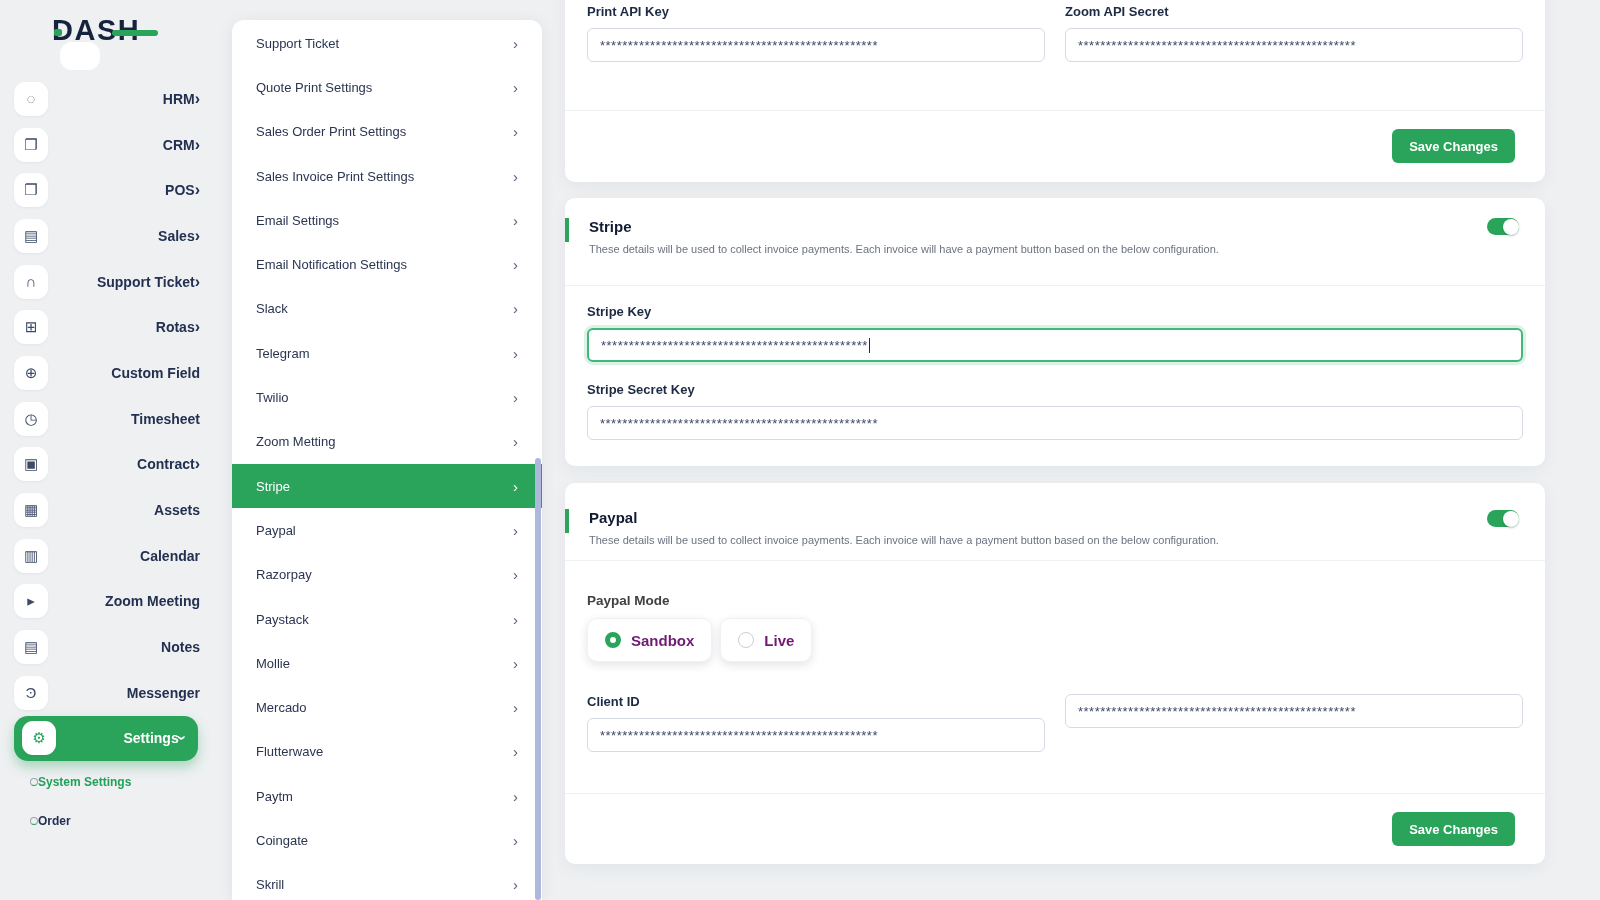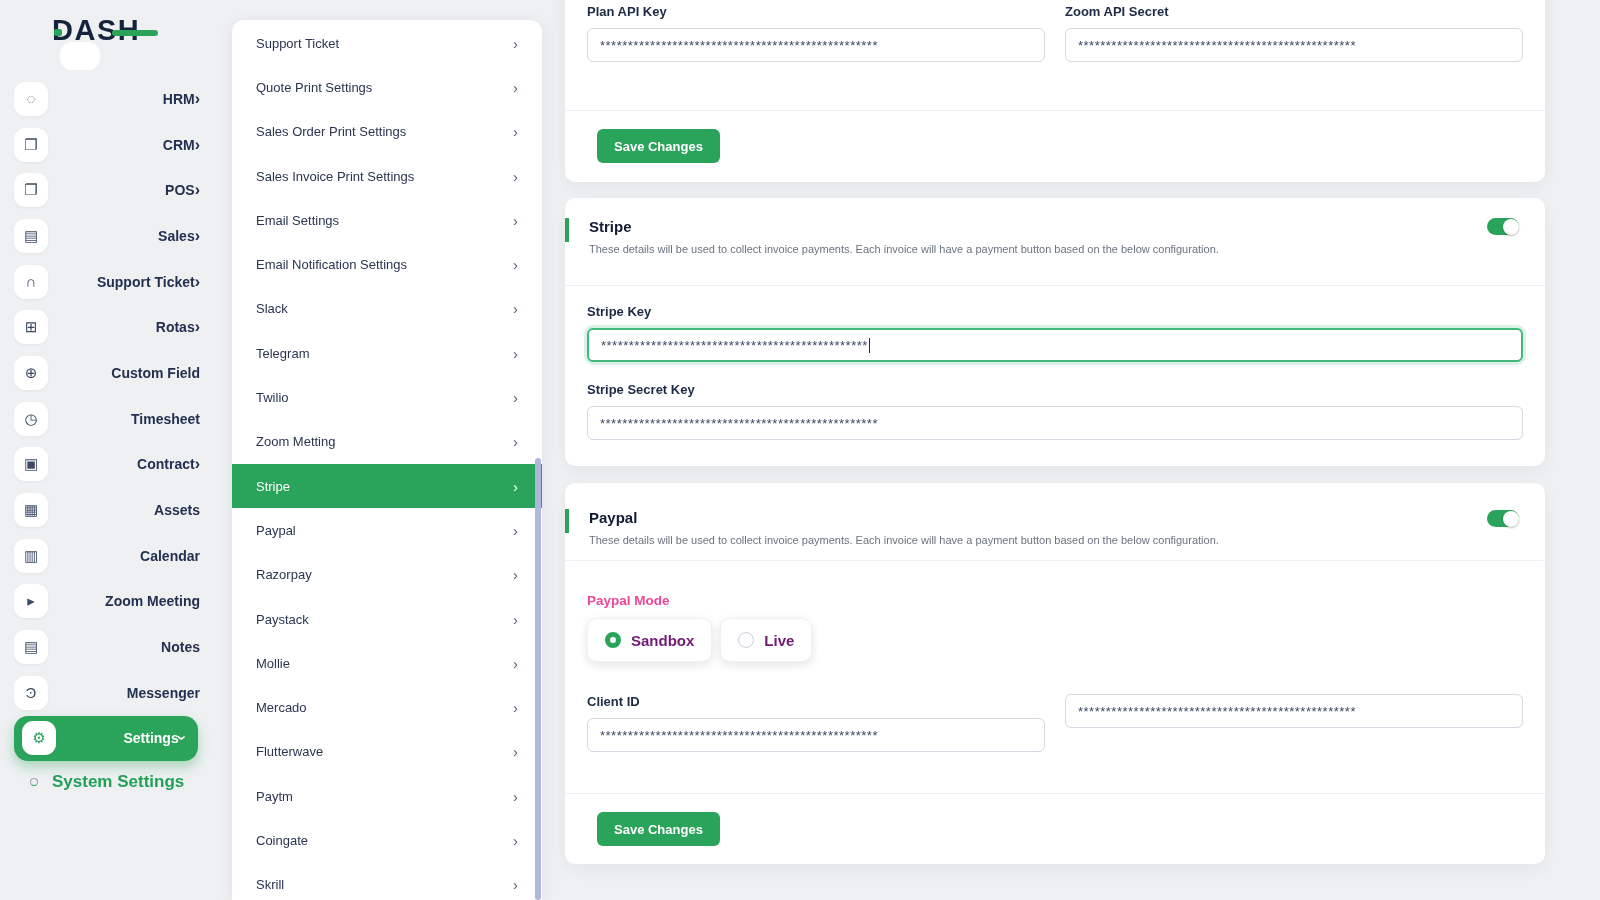--- a/index.html
+++ b/index.html
@@ -30,21 +30,21 @@
 
   .nav-item.pill { background:#2aa45a; border-radius:14px; margin:0 18px 0 14px; height:45px;
                    padding:0 14px 0 8px; box-shadow:0 6px 12px rgba(42,164,90,0.35); }
   .nav-item.pill .icon-box { color:#2aa45a; }
   .nav-item.pill .nav-label, .nav-item.pill .nav-chev { color:#fff; }
 
   .subnav { display:flex; flex-direction:column; }
   .sub-item { height:39px; display:flex; align-items:center; padding-left:30px; cursor:pointer; }
   .sub-ring { width:8px; height:8px; border:1.5px solid #9aa3b2; border-radius:50%; flex:none;
               border-bottom-color:#2aa45a; }
-  .sub-label { margin-left:14px; font-size:17px; font-weight:700; color:#233050; }
+  .sub-label { font-size:12px; font-weight:700; color:#233050; }
   .sub-item.active .sub-label { color:#21a158; }
 
   
   .settings-panel { position:absolute; left:232px; top:20px; width:310px; height:880px; background:#fff;
                     border-radius:12px 12px 0 0; box-shadow:0 2px 16px rgba(20,30,60,0.07); overflow:hidden; }
   .panel-list { padding-top:1px; }
   .panel-item { height:44.3px; display:flex; align-items:center; padding:0 24px; font-size:13px;
                 color:#2a3550; cursor:pointer; }
   .panel-item .chev { margin-left:auto; font-size:15px; color:#55607a; }
   .panel-item.active { background:#2aa45a; color:#fff; }
@@ -61,21 +61,21 @@
 
   .fields-row { display:flex; gap:20px; padding:0 22px; }
   .field { flex:1; }
   .field-label { display:block; font-size:13px; line-height:15px; font-weight:700; color:#1c2a44; margin-bottom:9px; }
   .input { height:34px; border:1px solid #d5dae3; border-radius:6px; display:flex; align-items:center;
            padding:0 12px; font-size:13px; color:#3d4966; background:#fff; white-space:nowrap; overflow:hidden;
            letter-spacing:0.5px; }
   .input.focused { border:2px solid #41b879; box-shadow:0 0 0 3px rgba(65,184,121,0.18); }
   .caret { display:inline-block; width:1.5px; height:15px; background:#2b2b2b; margin-left:1px; }
   .divider { height:1px; background:#eef1f4; }
-  .card-footer { display:flex; align-items:center;padding-left:32px; }
+  .card-footer { display:flex; justify-content:flex-end; align-items:center;padding-left:32px; }
   .btn { background:#2aa45a; color:#fff; font-family:"Liberation Sans",sans-serif; font-size:13px; font-weight:600;
          border:none; border-radius:6px; padding:0 17px; height:34px; cursor:pointer; margin-right:30px; }
 
   .card-header { position:relative; }
   .accent-bar { position:absolute; left:0; width:4px; background:#2aa45a; }
   .card-title { font-size:15px; line-height:18px; font-weight:700; color:#111b33; }
   .card-desc { font-size:11px; line-height:13px; color:#6b7280; margin-top:7px; }
   .toggle { position:absolute; right:26px; width:32px; height:17px; background:#2aa45a; border-radius:9px; cursor:pointer; }
   .toggle .knob { position:absolute; right:0px; top:0.5px; width:16px; height:16px; background:#fff;
                   border-radius:50%; box-shadow:0 1px 2px rgba(0,0,0,0.25); }
@@ -87,21 +87,21 @@
   .card2 .card-header { padding:20px 24px 29px; }
   .card2 .accent-bar { top:20px; height:24px; }
   .card2 .toggle { top:20px; }
   .card2 .fields-row { padding-top:18px; padding-bottom:38px;flex-direction:column; }
   .card2 .card-footer { height:64px; }
   
   .card3 .card-header { padding:26px 24px 13px; }
   .card3 .accent-bar { top:26px; height:24px; }
   .card3 .toggle { top:27px; }
   .card3 .body { padding:32px 22px 0; }
-  .mode-label { display:block; font-size:13.5px; line-height:15px; font-weight:600; color:#ec4899; margin-bottom:10px; }
+  .mode-label { display:block; font-size:13.5px; line-height:15px; font-weight:600; color:#404040; margin-bottom:10px; }
   .mode-row { display:flex; gap:8px; margin-bottom:32px; }
   .mode-box { background:#fff; border:1px solid #f0f1f4; border-radius:10px; height:44px; padding:0 17px;
               display:inline-flex; align-items:center; gap:10px; box-shadow:0 3px 10px rgba(20,30,60,0.12); cursor:pointer; }
   .radio { width:16px; height:16px; border-radius:50%; border:1.5px solid #c9ced9; background:#fff; flex:none; }
   .radio.checked { border:5px solid #2aa45a; }
   .mode-text { font-size:15px; font-weight:600; color:#701a75; }
   .card3 .fields-row { padding:0; padding-bottom:41px; }
   .card3 .card-footer { height:70px; }
 </style>
 </head>
@@ -184,20 +184,24 @@
       <span class="nav-label">Settings</span>
       <span class="nav-chev chev-down">›</span>
     </div>
   </div>
 
   <div class="subnav" style="position:absolute; top:762px; left:0; width:216px;">
     <div class="sub-item active">
       <span class="sub-ring"></span>
       <span class="sub-label">System Settings</span>
     </div>
+    <div class="sub-item">
+      <span class="sub-ring"></span>
+      <span class="sub-label">Order</span>
+    </div>
   </div>
 </div>
 
 <div class="settings-panel">
   <div class="panel-list">
     <div class="panel-item">
       <span>Support Ticket</span>
       <span class="chev">›</span>
     </div>
     <div class="panel-item">
@@ -276,21 +280,21 @@
       <span>Skrill</span>
       <span class="chev">›</span>
     </div>
   </div>
   <div class="panel-scrollbar"></div>
 </div>
 
 <div class="card card1">
   <div class="fields-row">
     <div class="field">
-      <span class="field-label">Plan API Key</span>
+      <span class="field-label">Print API Key</span>
       <div class="input">
         <span>**************************************************</span>
       </div>
     </div>
     <div class="field">
       <span class="field-label">Zoom API Secret</span>
       <div class="input">
         <span>**************************************************</span>
       </div>
     </div>

